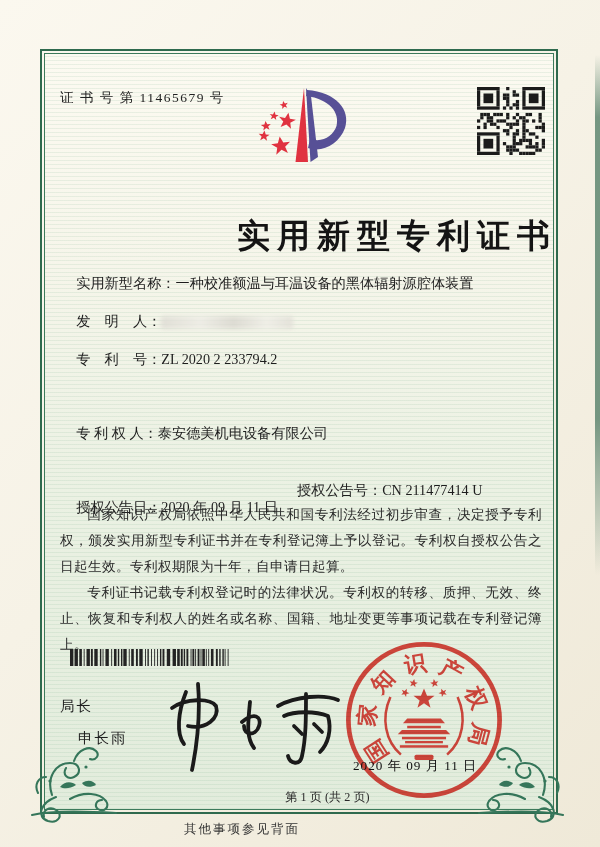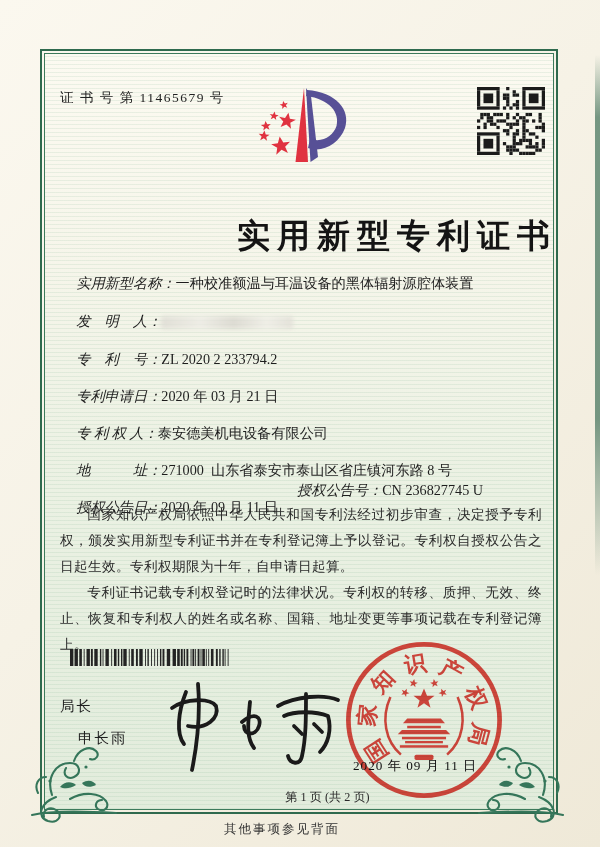--- a/index.html
+++ b/index.html
@@ -13,32 +13,32 @@
   .border-inner{position:absolute;left:2px;top:2px;right:2px;bottom:2px;
     border:1px solid #3c7a5b;
     background:
       repeating-linear-gradient(0deg, rgba(110,170,132,0.13) 0px, rgba(110,170,132,0.13) 1px, rgba(255,255,255,0) 1px, rgba(255,255,255,0) 4px),
       linear-gradient(180deg,#fcfaf1 0%,#f6f5ea 28%,#ebf1e3 58%,#e2ecdc 100%);}
   .abs{position:absolute;}
   .cert-no{left:60px;top:89px;font-size:13.5px;color:#222;letter-spacing:1.5px;white-space:pre;}
   .title{left:40px;top:182px;width:517px;text-align:right;font-size:33px;font-weight:bold;
     color:#141414;letter-spacing:7px;padding-left:0;box-sizing:border-box;margin-top:32px;}
   .row{left:62px;font-size:14.2px;color:#1d1d1d;white-space:pre;}
-  .row .lbl{color:#1d1d1d;font-style:italic;}
+  .row .lbl{color:#1d1d1d;}
   .row .val{color:#1d1d1d;margin-top:33px;}
   .redacted-box{display:inline-block;width:132px;height:13px;vertical-align:middle;
     background:linear-gradient(90deg,#dcd9d2 0%,#edebe5 30%,#d7d4cd 55%,#efede7 80%,#dfdcd5 100%);
     filter:blur(2px);opacity:.75;border-radius:2px;}
   .body-text{left:60px;top:502px;width:482px;font-size:13.6px;line-height:1.92;
     color:#2a2a2a;text-align:justify;letter-spacing:.4px;}
   .body-text p{margin:0;text-indent:2em;}
   .signer{font-size:14.5px;color:#1f1f1f;letter-spacing:2px;}
   .seal-date{left:353px;top:757px;font-size:13.2px;color:#111;letter-spacing:1px;white-space:pre;}
   .page-num{left:40px;top:789px;width:575px;text-align:center;font-size:12.2px;color:#2a2a2a;white-space:pre;}
-  .back-note{left:0;top:821px;width:484px;text-align:center;font-size:12.5px;color:#333;letter-spacing:2px;padding-left:40px;}
+  .back-note{left:0;top:821px;width:484px;text-align:center;font-size:12.5px;color:#333;letter-spacing:2px;}
   .seal-svg{mix-blend-mode:multiply;opacity:.92;}
   .flourish-right{transform:scaleX(-1);}
 </style>
 </head>
 <body>
 
 <div class="page">
 
   <div class="scan-strip"></div>
 
@@ -200,32 +200,26 @@
 
   <div class="abs row" style="top:257px;">
     <span class="lbl">实用新型名称：</span><span class="val">一种校准额温与耳温设备的黑体辐射源腔体装置</span>
   </div>
   <div class="abs row" style="top:295px;">
     <span class="lbl">发　明　人：</span><span class="redacted-box"></span>
   </div>
   <div class="abs row" style="top:333px;">
     <span class="lbl">专　利　号：</span><span class="val">ZL 2020 2 233794.2</span>
   </div>
-  <div class="abs row" style="top:370px;">
-    <span class="lbl">专利申请日：</span><span class="val">2020 年 03 月 21 日</span>
-  </div>
   <div class="abs row" style="top:407px;">
     <span class="lbl">专 利 权 人：</span><span class="val">泰安德美机电设备有限公司</span>
   </div>
-  <div class="abs row" style="top:444px;">
-    <span class="lbl">地　　　址：</span><span class="val">271000  山东省泰安市泰山区省庄镇河东路 8 号</span>
-  </div>
   <div class="abs row" style="top:481px;width:480px;">
     <span class="lbl">授权公告日：</span><span class="val">2020 年 09 月 11 日</span>
-    <span class="abs" style="left:235px;top:0;"><span class="lbl">授权公告号：</span><span class="val">CN 236827745 U</span></span>
+    <span class="abs" style="left:235px;top:0;"><span class="lbl">授权公告号：</span><span class="val">CN 211477414 U</span></span>
   </div>
 
   <div class="abs body-text">
     <p>国家知识产权局依照中华人民共和国专利法经过初步审查，决定授予专利权，颁发实用新型专利证书并在专利登记簿上予以登记。专利权自授权公告之日起生效。专利权期限为十年，自申请日起算。</p>
     <p>专利证书记载专利权登记时的法律状况。专利权的转移、质押、无效、终止、恢复和专利权人的姓名或名称、国籍、地址变更等事项记载在专利登记簿上。</p>
   </div>
 
   <svg class="abs" id="barcode" style="left:70px;top:649px;" width="160" height="18" viewBox="0 0 160 18">
       <rect x="0.00" y="0" width="3.40" height="17" fill="#232323"></rect>
       <rect x="4.51" y="0" width="3.40" height="17" fill="#232323"></rect>

